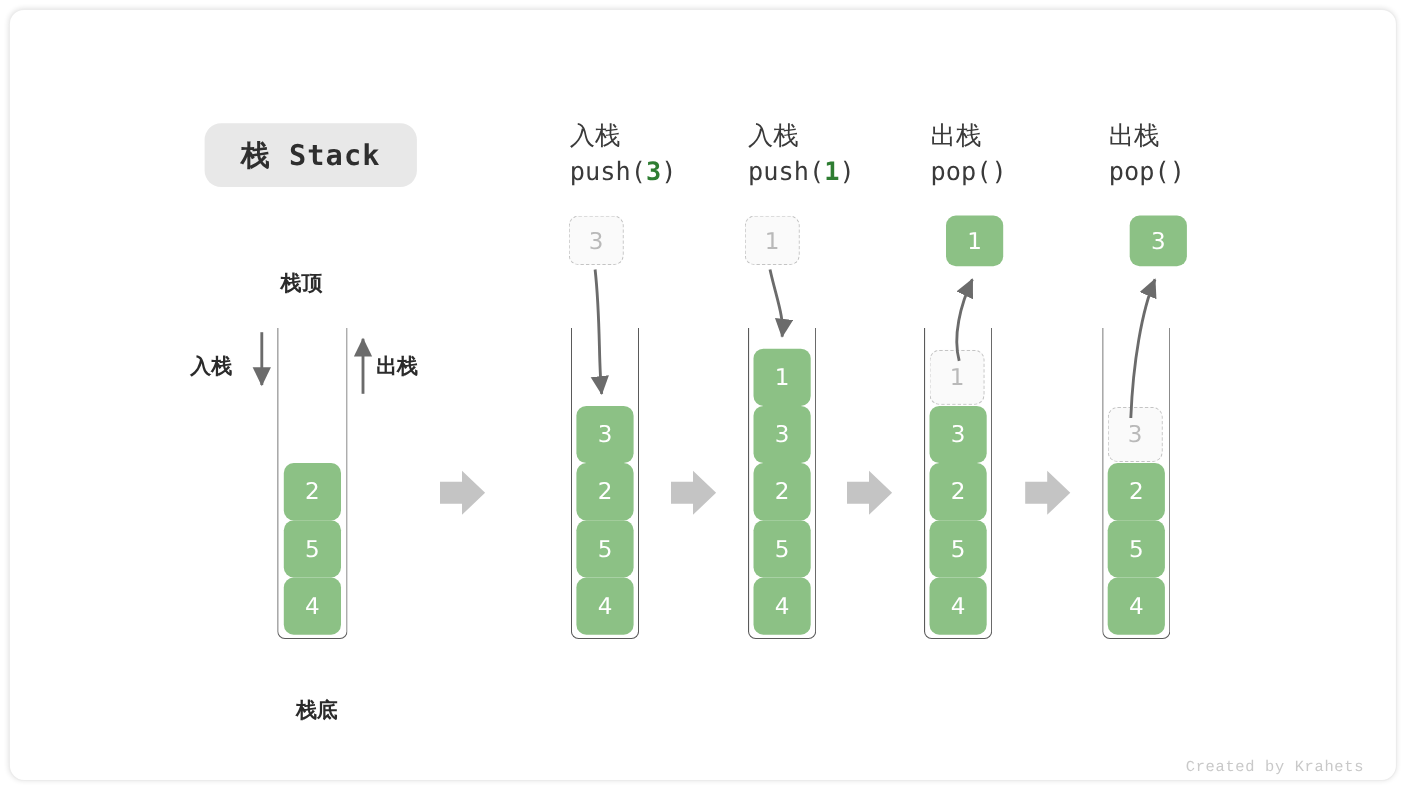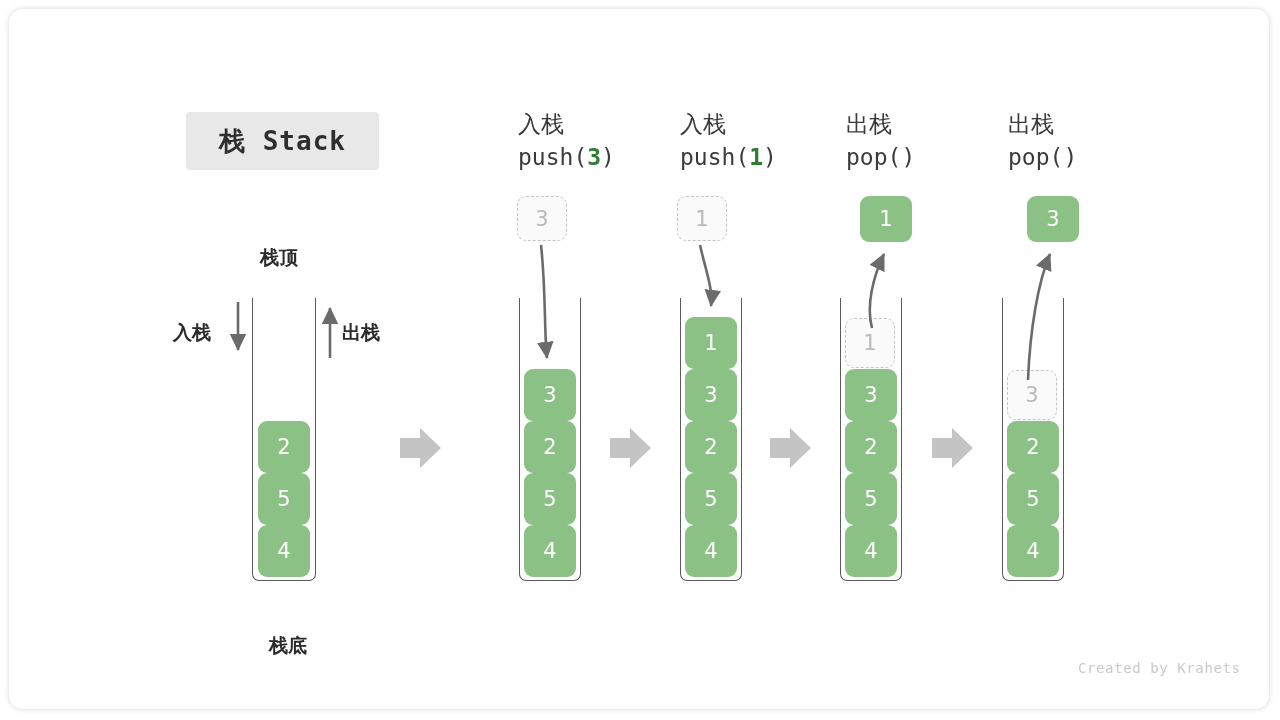--- a/index.html
+++ b/index.html
@@ -23,21 +23,21 @@
     background: #ffffff;
     border: 1px solid #ececec;
     box-shadow: 0 0 5px rgba(0,0,0,0.10);
     box-sizing: border-box;
   }
   .abs { position: absolute; }
 
   
   .title-chip {
     background: #e8e8e8;
-    border-radius: 4px;
+    border-radius: 15px;
     display: flex;
     align-items: center;
     justify-content: center;
     color: #2e2e2e;
     font-family: "DejaVu Sans Mono", "Liberation Mono", monospace;
     font-size: 26px;
     font-weight: bold;
     letter-spacing: 1px;
   }
 
@@ -115,21 +115,21 @@
 </head>
 <body>
 
 <div id="canvas">
   <div class="frame"></div>
 
   <div class="abs title-chip" style="left:186px; top:112px; width:193px; height:58px;">
     <span>栈 Stack</span>
   </div>
 
-  <div class="abs label-bold" style="left:260px; top:245px; width:60px; ">栈顶</div>
+  <div class="abs label-bold" style="left:244px; top:245px; width:60px; text-align:center;">栈顶</div>
   <div class="abs label-bold" style="left:258px; top:613px; width:60px; text-align:center;margin-top:20px;">栈底</div>
   <div class="abs label-bold" style="left:173px; top:320px;">入栈</div>
   <div class="abs label-bold" style="left:342px; top:320px;">出栈</div>
 
   <div class="abs stack-box" style="left:252px; top:298px; width:64px; height:283px;"></div>
   <div class="abs cell solid" style="left:258px; top:421px; width:52px; height:52px;">
     <span>2</span>
   </div>
   <div class="abs cell solid" style="left:258px; top:473px; width:52px; height:52px;">
     <span>5</span>
@@ -221,21 +221,21 @@
   <div class="abs cell solid" style="left:1007px; top:421px; width:52px; height:52px;">
     <span>2</span>
   </div>
   <div class="abs cell solid" style="left:1007px; top:473px; width:52px; height:52px;">
     <span>5</span>
   </div>
   <div class="abs cell solid" style="left:1007px; top:525px; width:52px; height:52px;">
     <span>4</span>
   </div>
 
-  <div class="abs watermark" style="left:1078px; top:660px;">Created by Krahets</div>
+  <div class="abs watermark" style="left:1078px; top:690px;font-family:Liberation Mono, monospace;">Created by Krahets</div>
 
   <svg class="olay" viewBox="0 0 1280 720">
     <defs>
       <marker id="ar-thin" markerWidth="9" markerHeight="9" refX="6.2" refY="3.2" orient="auto" markerUnits="strokeWidth">
         <path d="M0,0 L6.6,3.2 L0,6.4 z" fill="#6b6b6b"></path>
       </marker>
       <marker id="ar-side" markerWidth="9" markerHeight="9" refX="6.2" refY="3.2" orient="auto" markerUnits="strokeWidth">
         <path d="M0,0 L6.6,3.2 L0,6.4 z" fill="#6b6b6b"></path>
       </marker>
     </defs>

